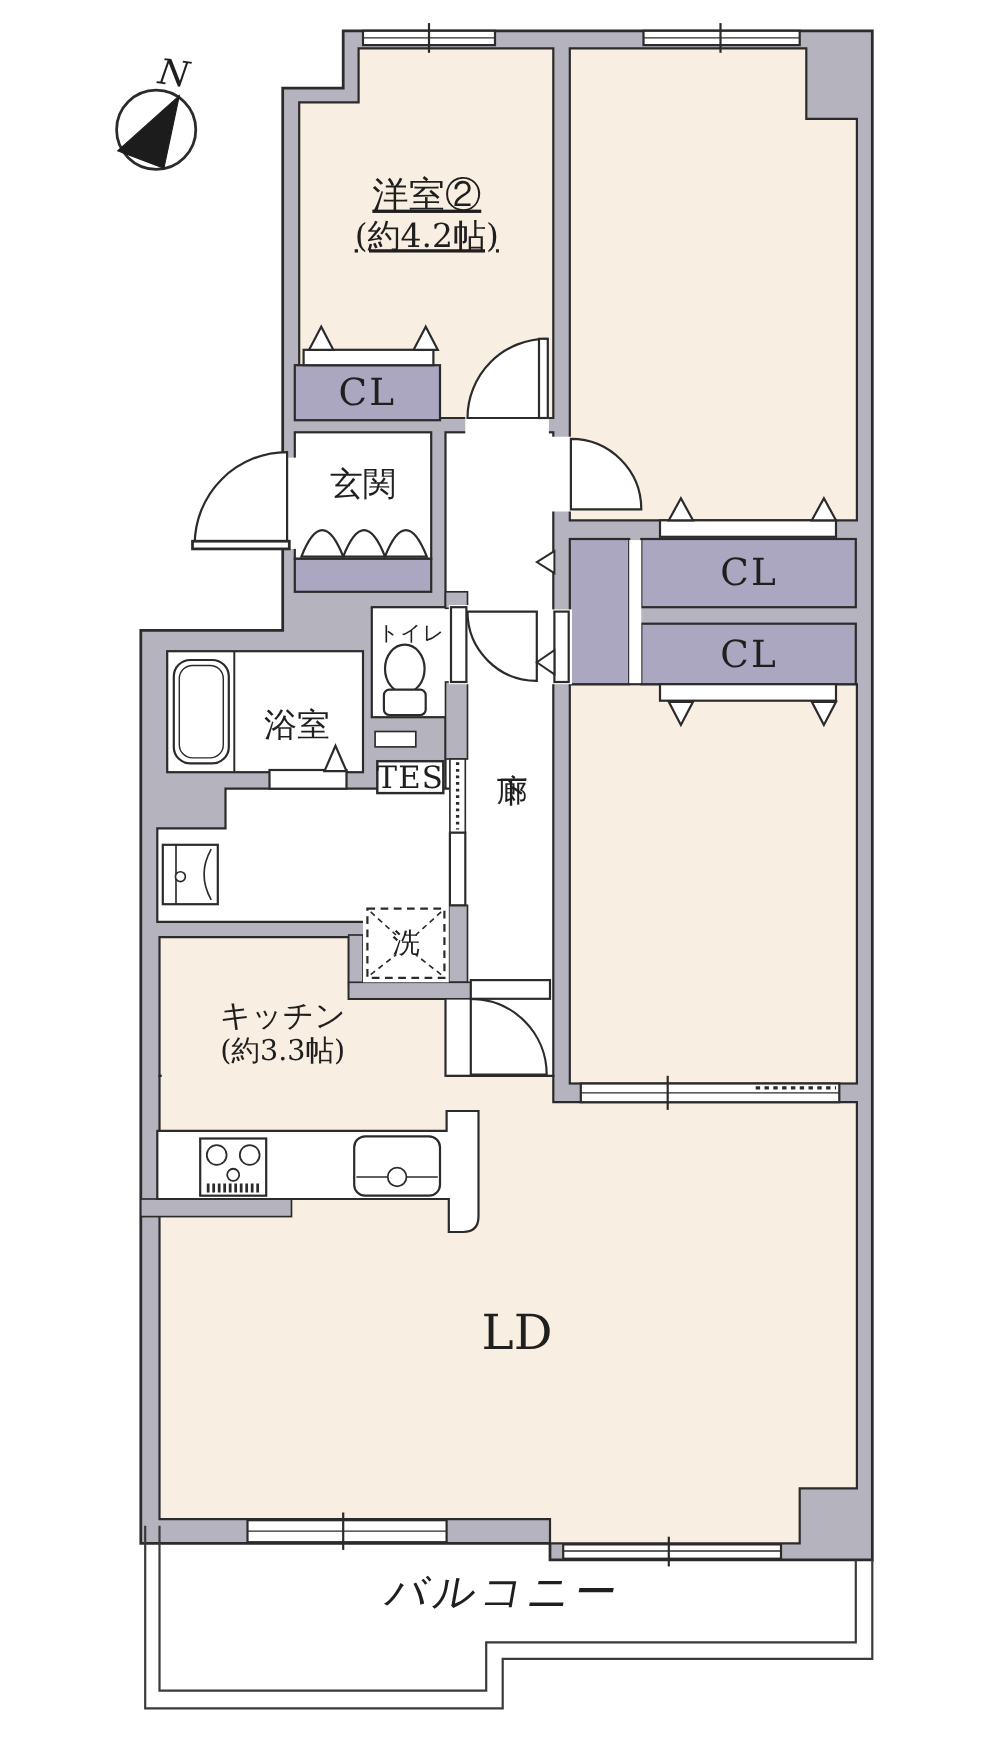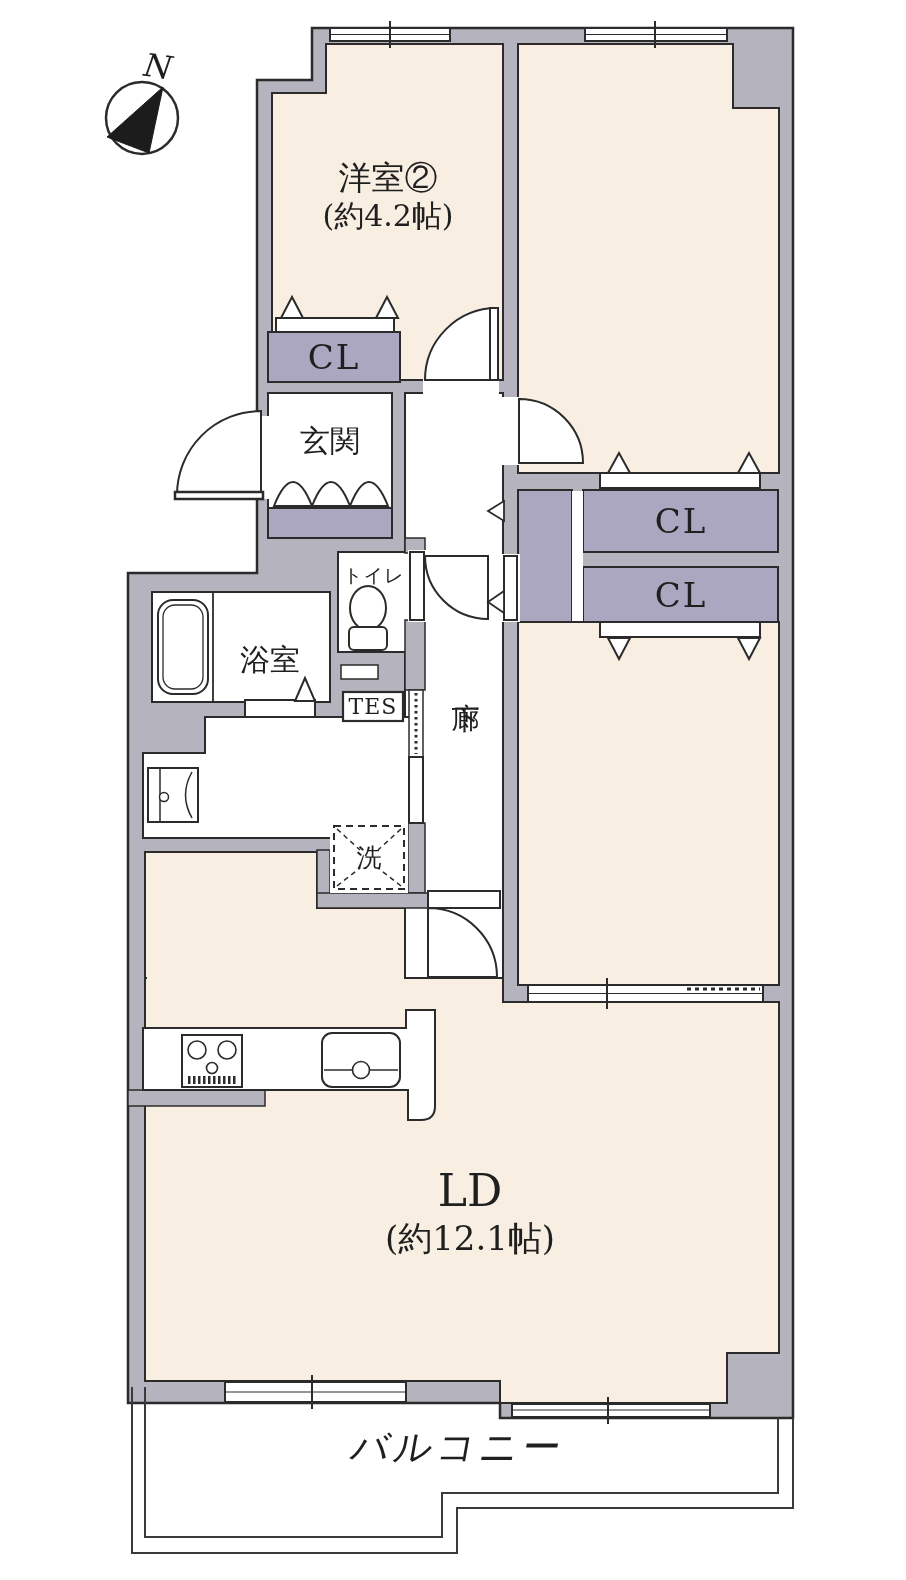--- a/index.html
+++ b/index.html
@@ -10,21 +10,21 @@
        color:#1f1f1f;line-height:1.22;}
   .lbl .l2{display:block;}
   .room-lbl{font-size:33px;}
   .room-lbl .l2{font-size:30px;text-align:center;}
   .ld-lbl{font-size:44px;}
   .ld-lbl .l2{font-size:34px;}
   .kit-lbl{font-size:28px;}
   .kit-lbl .l2{font-size:26px;}
   .small30{font-size:30px;}
   .small19{font-size:19px;letter-spacing:1px;}
-  .small21{font-size:22px;letter-spacing:1px;}
+  .small21{font-size:28px;letter-spacing:1px;}
   .small25{font-size:25px;}
   .cl-lbl{font-size:34px;letter-spacing:2px;}
   .rouka-lbl{font-size:28px;writing-mode:vertical-rl;letter-spacing:6px;}
   .balcony-lbl{font-size:38px;transform:translate(-50%,-50%) skewX(-10deg);letter-spacing:4px;}
   .north-lbl{font-size:32px;font-style:italic;transform:translate(-50%,-50%) rotate(8deg);}
 </style>
 </head>
 <body>
 
 <div id="stage">
@@ -216,25 +216,28 @@
   </g>
 
   <g>
     <circle cx="142" cy="118" r="36" fill="#ffffff" stroke="#2b2b2b" stroke-width="2.5"></circle>
     <polygon points="163,87 107,137 149,153" fill="#1c1c1c" stroke="#1c1c1c" stroke-width="1"></polygon>
   </g>
 </svg>
 
   <div class="lbl north-lbl" style="left:158px;top:67px;"><span>N</span></div>
 
-  <div class="lbl room-lbl" style="left:388px;top:196px;">
+  <div class="lbl room-lbl" style="left:388px;top:196px;text-decoration:underline;">
     <span>洋室②</span><span class="l2">(約4.2帖)</span>
   </div>
   <div class="lbl ld-lbl" style="left:470px;top:1212px;">
-    <span>LD</span><span class="l2">(約12.1帖)</span>
+    <span>LD</span>
+  </div>
+  <div class="lbl kit-lbl" style="left:257px;top:940px;">
+    <span>キッチン</span><span class="l2">(約3.3帖)</span>
   </div>
 
   <div class="lbl small30" style="left:330px;top:441px;"><span>玄関</span></div>
   <div class="lbl small30" style="left:270px;top:660px;"><span>浴室</span></div>
   <div class="lbl small19" style="left:374px;top:576px;"><span>トイレ</span></div>
   <div class="lbl small21" style="left:373px;top:707px;"><span>TES</span></div>
   <div class="lbl small25" style="left:369px;top:858px;"><span>洗</span></div>
   <div class="lbl rouka-lbl" style="left:465px;top:686px;"><span>廊下</span></div>
 
   <div class="lbl cl-lbl" style="left:334px;top:358px;"><span>CL</span></div>

